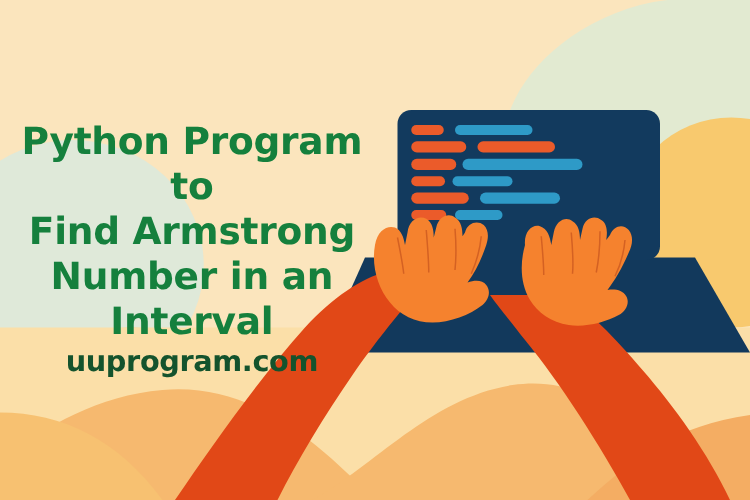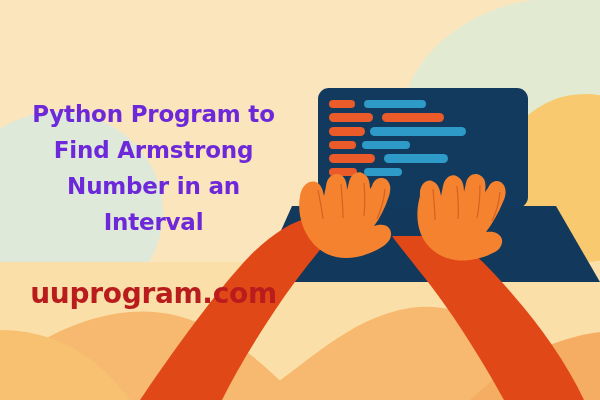--- a/index.html
+++ b/index.html
@@ -34,36 +34,36 @@
     left: 0; top: 0;
     width: 600px;
     height: 400px;
   }
   #headline {
     position: absolute;
     left: 6px;
     top: 96px;
     width: 295px;
     text-align: center;
-    color: #6d28d9;
-    font-size: 23px;
+    color: #15803d;
+    font-size: 30px;
     line-height: 36px;
     font-weight: bold;
     letter-spacing: -0.2px;
     font-family: "DejaVu Sans", sans-serif;
     white-space: pre-line;
   }
   #site-url {
     position: absolute;
     left: 6px;
     top: 277px;
     width: 295px;
     text-align: center;
-    color: #b91c1c;
-    font-size: 28px;
+    color: #14532d;
+    font-size: 23px;
     font-weight: bold;
     letter-spacing: -0.3px;
     font-family: "DejaVu Sans", sans-serif;
   }
 </style>
 </head>
 <body>
 
 <div id="poster">
 

